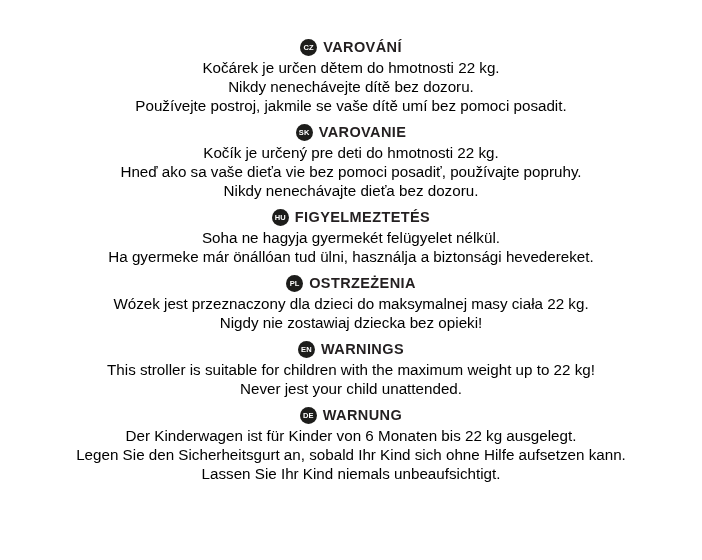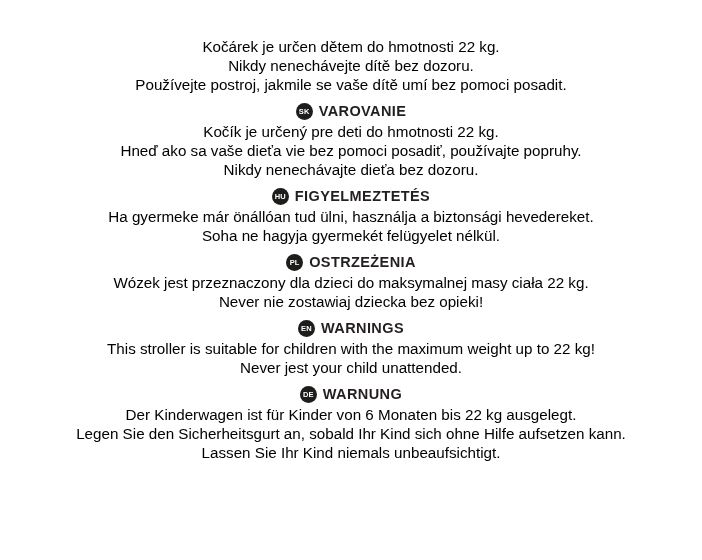--- a/index.html
+++ b/index.html
@@ -56,51 +56,55 @@
     color: #000000;
     white-space: nowrap;
   }
 </style>
 </head>
 <body>
 
 <div class="page">
 
   <div class="warning-section">
+    <div class="section-heading">
+      <span class="lang-badge">CZ</span>
+      <span class="section-title">VAROVÁNÍ</span>
+    </div>
     <div class="body-line">Kočárek je určen dětem do hmotnosti 22 kg.</div>
     <div class="body-line">Nikdy nenechávejte dítě bez dozoru.</div>
     <div class="body-line">Používejte postroj, jakmile se vaše dítě umí bez pomoci posadit.</div>
   </div>
 
   <div class="warning-section">
     <div class="section-heading">
       <span class="lang-badge">SK</span>
       <span class="section-title">VAROVANIE</span>
     </div>
     <div class="body-line">Kočík je určený pre deti do hmotnosti 22 kg.</div>
     <div class="body-line">Hneď ako sa vaše dieťa vie bez pomoci posadiť, používajte popruhy.</div>
     <div class="body-line">Nikdy nenechávajte dieťa bez dozoru.</div>
   </div>
 
   <div class="warning-section">
     <div class="section-heading">
       <span class="lang-badge">HU</span>
       <span class="section-title">FIGYELMEZTETÉS</span>
     </div>
+    <div class="body-line">Soha ne hagyja gyermekét felügyelet nélkül.</div>
     <div class="body-line">Ha gyermeke már önállóan tud ülni, használja a biztonsági hevedereket.</div>
-    <div class="body-line">Soha ne hagyja gyermekét felügyelet nélkül.</div>
   </div>
 
   <div class="warning-section">
     <div class="section-heading">
       <span class="lang-badge">PL</span>
       <span class="section-title">OSTRZEŻENIA</span>
     </div>
     <div class="body-line">Wózek jest przeznaczony dla dzieci do maksymalnej masy ciała 22 kg.</div>
-    <div class="body-line">Never nie zostawiaj dziecka bez opieki!</div>
+    <div class="body-line">Nigdy nie zostawiaj dziecka bez opieki!</div>
   </div>
 
   <div class="warning-section">
     <div class="section-heading">
       <span class="lang-badge">EN</span>
       <span class="section-title">WARNINGS</span>
     </div>
     <div class="body-line">This stroller is suitable for children with the maximum weight up to 22 kg!</div>
     <div class="body-line">Never jest your child unattended.</div>
   </div>

